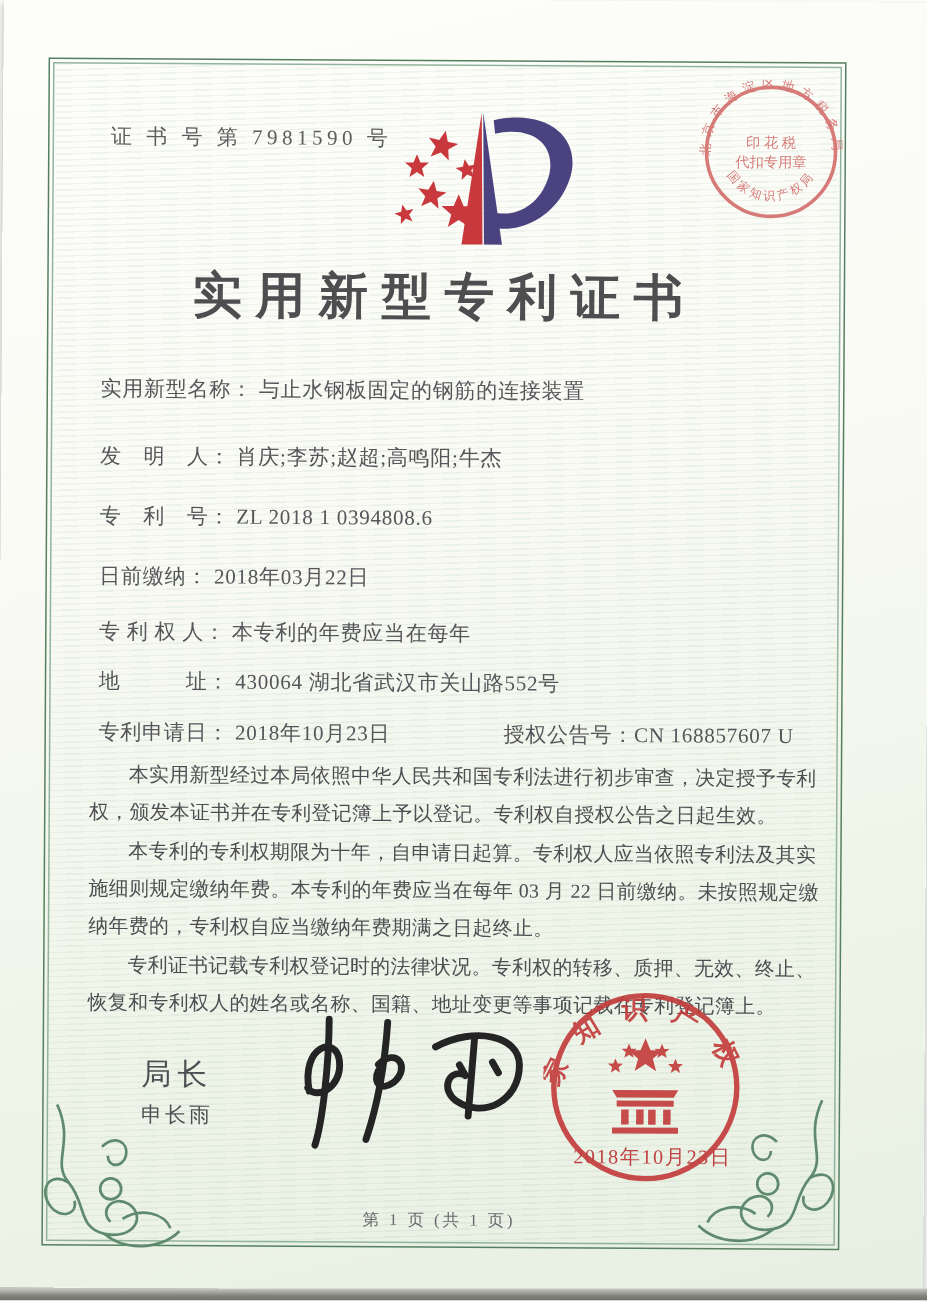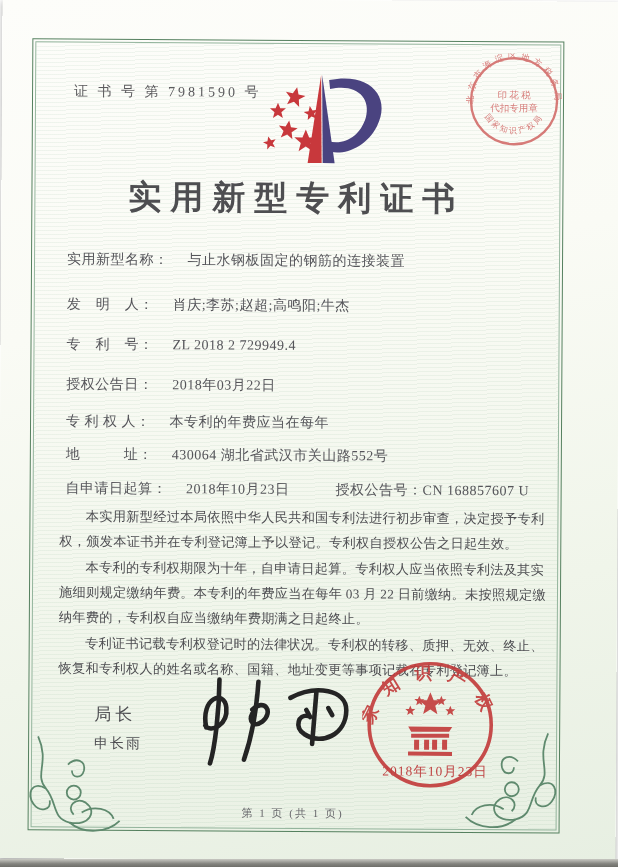--- a/index.html
+++ b/index.html
@@ -32,29 +32,29 @@
     position:absolute;left:72px;top:84px;font-size:14px;color:#5c5b5e;
     letter-spacing:3px;
   }
   .logo{position:absolute;left:246px;top:70px;width:152px;height:104px;}
   .tax-stamp{position:absolute;left:464px;top:52px;width:96px;height:96px;opacity:.82;}
   .title{
     position:absolute;left:30px;top:176px;width:530px;text-align:center;
     font-size:33px;font-weight:700;color:#4e4e51;letter-spacing:9px;
   }
   .frow{position:absolute;left:66px;width:480px;font-size:14px;color:#55555a;letter-spacing:.5px;white-space:nowrap;}
-  .frow .lbl{margin-right:19px;}
+  .frow .lbl{margin-right:4px;}
   .f1{top:252px}.f2{top:297px}.f3{top:337px}.f4{top:377px}.f5{top:414px}.f6{top:447px}.f7{top:481px}
   .grant{position:absolute;left:270px;top:0;}
   .paras{
     position:absolute;left:60px;top:505px;width:492px;
     font-size:13.2px;line-height:1.92;color:#4e4e52;letter-spacing:.3px;
   }
   .paras p{margin:0;text-indent:2em;}
-  .sig-title{position:absolute;left:96px;top:704px;font-size:17px;color:#4f4f53;letter-spacing:4px;}
+  .sig-title{position:absolute;left:96px;top:704px;font-size:20px;color:#4f4f53;letter-spacing:4px;}
   .sig-name{position:absolute;left:96px;top:736px;font-size:14px;color:#4f4f53;letter-spacing:2px;}
   .autograph{position:absolute;left:188px;top:668px;width:180px;height:112px;}
   .seal{position:absolute;left:364px;top:656px;width:136px;height:136px;opacity:.9;}
   .seal-date{
     position:absolute;left:352px;top:762px;width:170px;text-align:center;
     font-size:13.5px;color:#bf4343;letter-spacing:1px;
   }
   .footer{
     position:absolute;left:30px;top:806px;width:530px;text-align:center;
     font-size:11px;color:#68686c;letter-spacing:2px;
@@ -111,33 +111,33 @@
 
   <div class="title">实用新型专利证书</div>
 
   <div class="frow f1">
     <span class="lbl">实用新型名称：</span><span class="val">与止水钢板固定的钢筋的连接装置</span>
   </div>
   <div class="frow f2">
     <span class="lbl">发　明　人：</span><span class="val">肖庆;李苏;赵超;高鸣阳;牛杰</span>
   </div>
   <div class="frow f3">
-    <span class="lbl">专　利　号：</span><span class="val">ZL 2018 2 729949.4</span>
+    <span class="lbl">专　利　号：</span><span class="val">ZL 2018 1 0394808.6</span>
   </div>
   <div class="frow f4">
-    <span class="lbl">授权公告日：</span><span class="val">2018年03月22日</span>
+    <span class="lbl">日前缴纳：</span><span class="val">2018年03月22日</span>
   </div>
   <div class="frow f5">
     <span class="lbl">专 利 权 人：</span><span class="val">本专利的年费应当在每年</span>
   </div>
   <div class="frow f6">
     <span class="lbl">地　　　址：</span><span class="val">430064 湖北省武汉市关山路552号</span>
   </div>
   <div class="frow f7">
-    <span class="lbl">自申请日起算：</span><span class="val">2018年10月23日</span>
+    <span class="lbl">专利申请日：</span><span class="val">2018年10月23日</span>
     <span class="grant"><span>授权公告号：</span><span>CN 168857607 U</span></span>
   </div>
 
   <div class="paras">
     <p>本实用新型经过本局依照中华人民共和国专利法进行初步审查，决定授予专利权，颁发本证书并在专利登记簿上予以登记。专利权自授权公告之日起生效。</p>
     <p>本专利的专利权期限为十年，自申请日起算。专利权人应当依照专利法及其实施细则规定缴纳年费。本专利的年费应当在每年 03 月 22 日前缴纳。未按照规定缴纳年费的，专利权自应当缴纳年费期满之日起终止。</p>
     <p>专利证书记载专利权登记时的法律状况。专利权的转移、质押、无效、终止、恢复和专利权人的姓名或名称、国籍、地址变更等事项记载在专利登记簿上。</p>
   </div>
 
   <div class="sig-title">局长</div>

